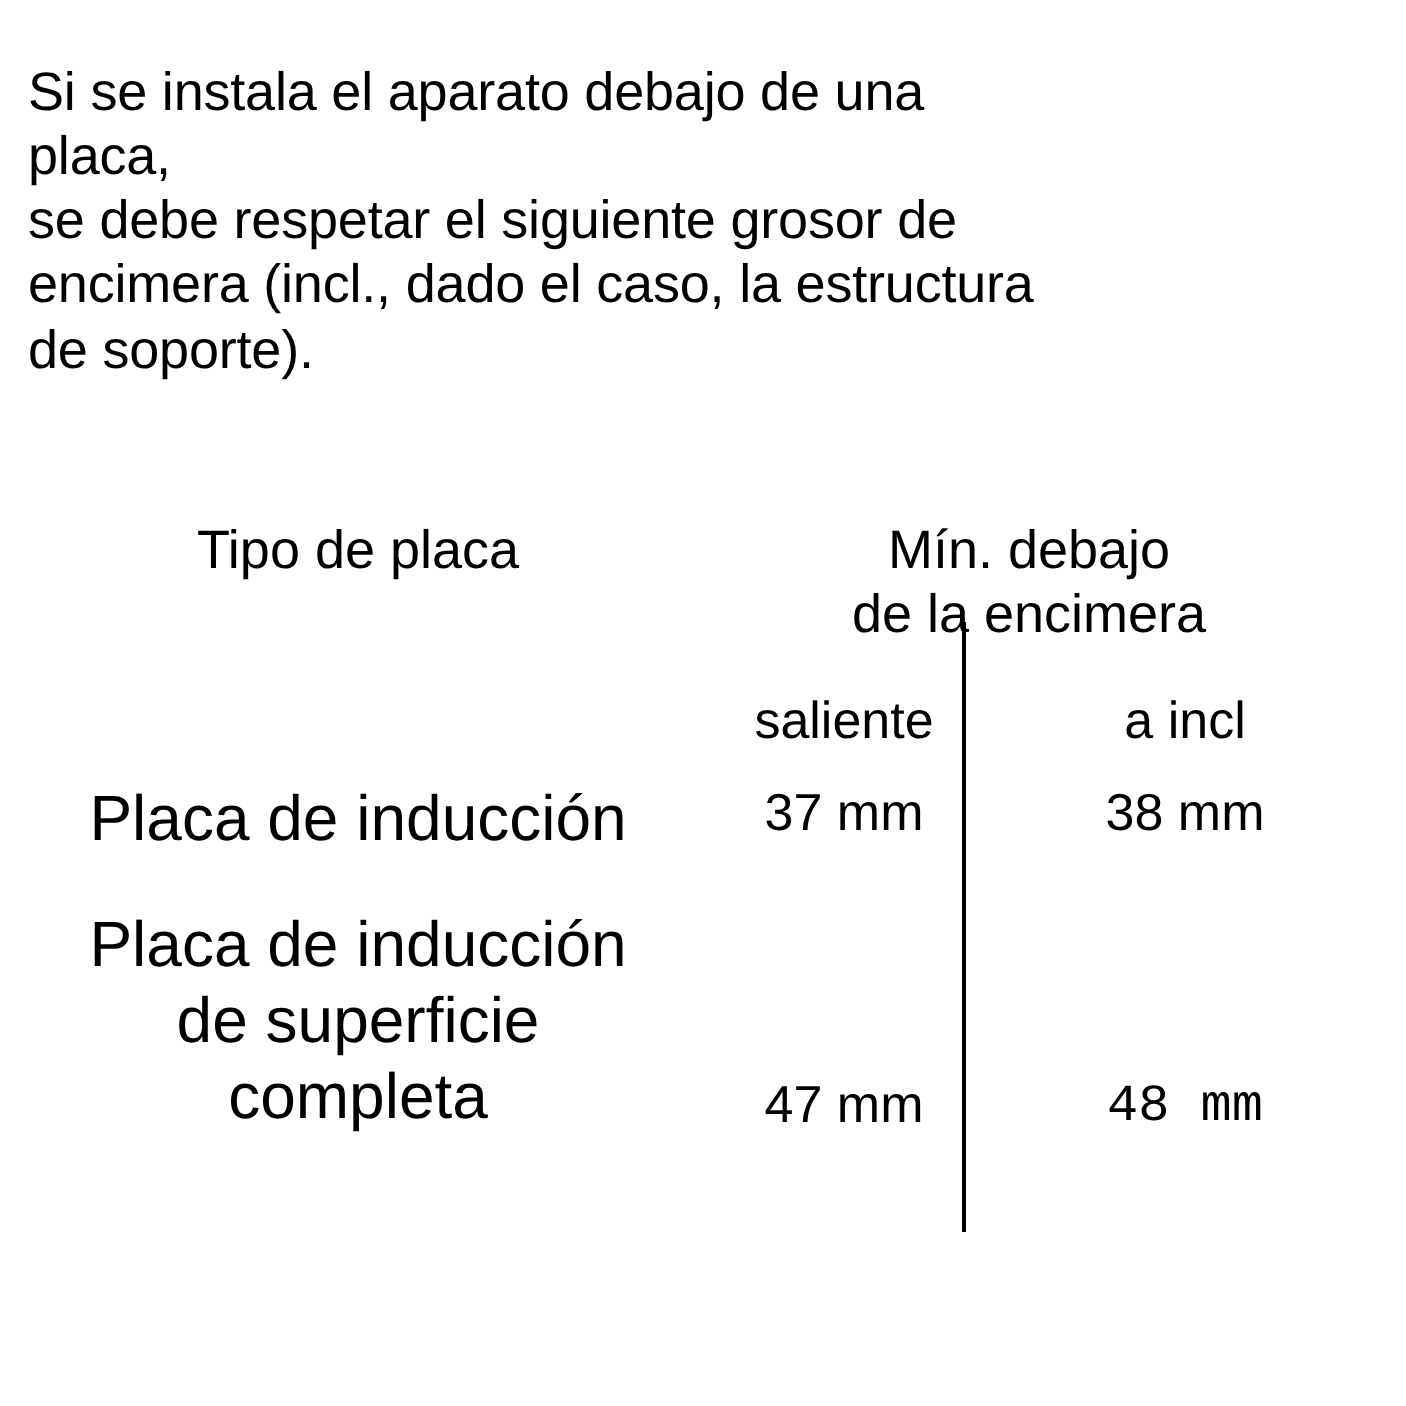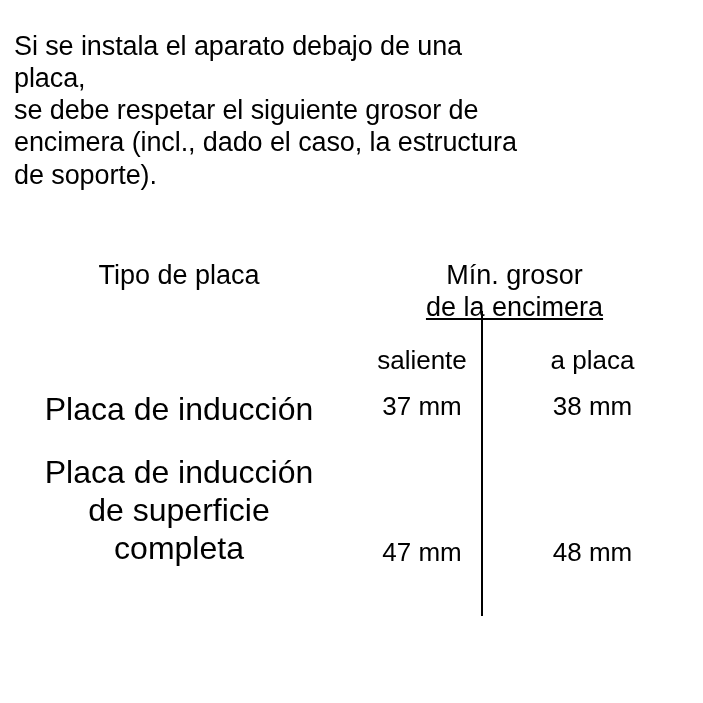--- a/index.html
+++ b/index.html
@@ -53,21 +53,21 @@
     font-weight: bold;
     line-height: 1.2;
   }
   .hdr-group {
     font-size: 27px;
     font-weight: bold;
     line-height: 1.2;
     text-align: center;
   }
   .hdr-group .l1 { display: block; }
-  .hdr-group .l2 { display: block; text-decoration: underline; }
+  .hdr-group .l2 { display: block; }
   .subhdr {
     font-size: 26px;
     line-height: 1.2;
   }
   .sub-out { text-align: center; padding-right: 14px; }
   .sub-level { text-align: left; padding-left: 16px; }
   .row-label {
     font-size: 32px;
     line-height: 1.18;
   }
@@ -108,51 +108,51 @@
     <table class="spec">
       <colgroup>
         <col class="c-type">
         <col class="c-out">
         <col class="c-level">
       </colgroup>
       <tbody>
         <tr>
           <td class="hdr-title">Tipo de placa</td>
           <td class="hdr-group" colspan="2">
-            <span class="l1">Mín. grosor</span>
+            <span class="l1">Mín. debajo</span>
             <span class="l2">de la encimera</span>
           </td>
         </tr>
         <tr class="sp-hdr">
             <td colspan="3"></td>
           </tr>
         <tr>
           <td></td>
           <td class="subhdr sub-out">saliente</td>
-          <td class="subhdr sub-level">a placa</td>
+          <td class="subhdr sub-level">a incl</td>
         </tr>
         <tr class="sp-sub">
             <td colspan="3"></td>
           </tr>
 
         <tr>
           <td class="row-label">Placa de inducción</td>
           <td class="val-out">37 mm</td>
           <td class="val-level">38 mm</td>
         </tr>
         <tr class="sp-row-lg">
             <td colspan="3"></td>
           </tr>
 
         <tr>
           <td class="row-label" style="white-space:pre-wrap;">Placa de inducción
 de superficie
 completa</td>
           <td class="val-out" style="vertical-align:bottom;">47 mm</td>
-          <td class="val-level" style="vertical-align:bottom;">48 mm</td>
+          <td class="val-level" style="vertical-align:bottom;font-family:Liberation Mono, monospace;">48 mm</td>
         </tr>
         <tr class="sp-row">
             <td colspan="3"></td>
           </tr>
 
         <tr class="sp-row-lg">
             <td colspan="3"></td>
           </tr>
 
       </tbody>

